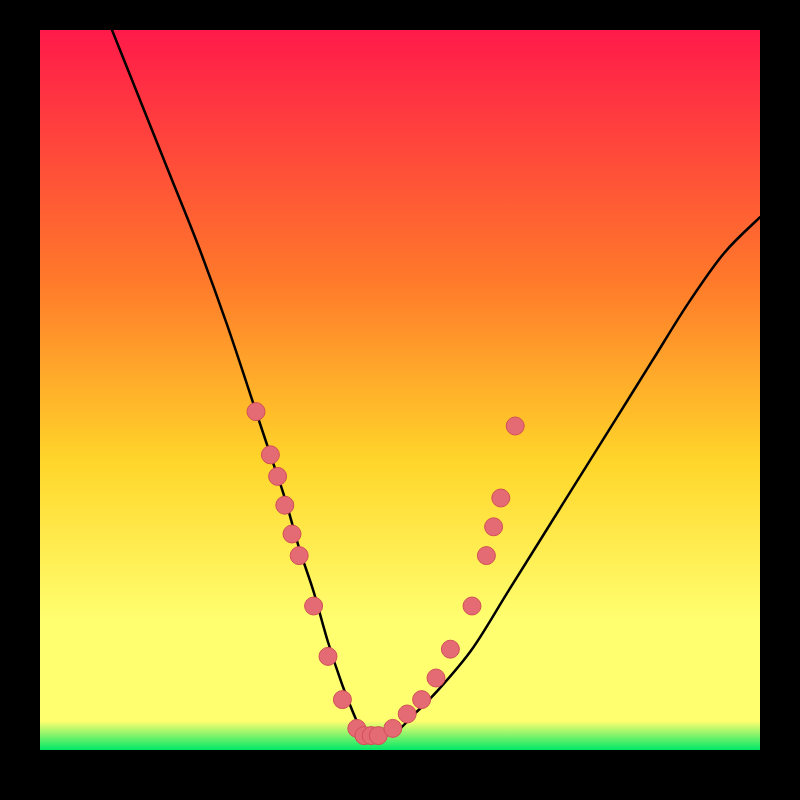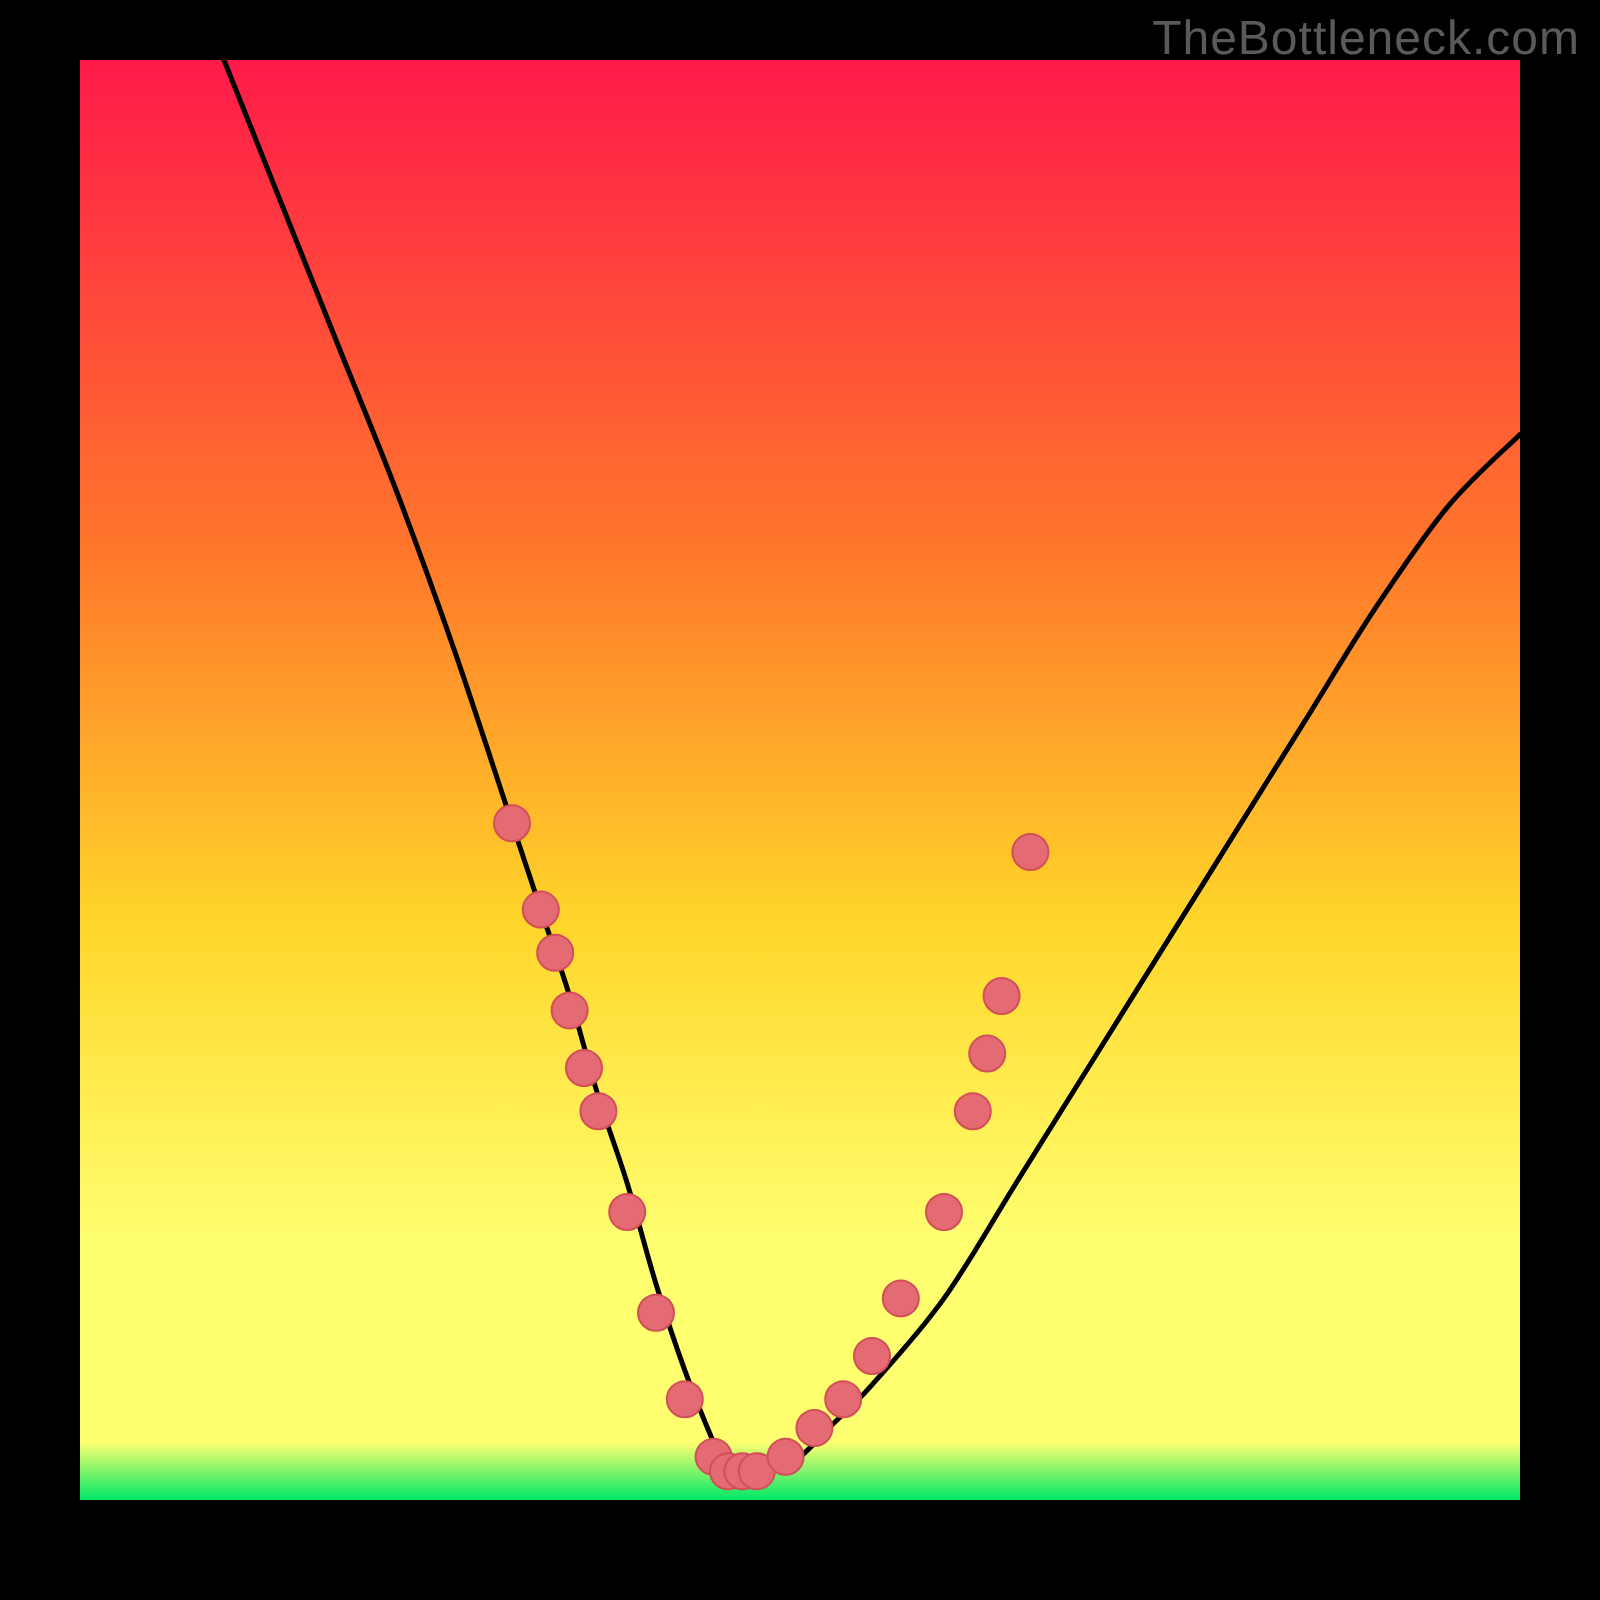--- a/index.html
+++ b/index.html
@@ -37,21 +37,20 @@
   svg {
     display: block;
     width: 100%;
     height: 100%;
   }
 </style>
 </head>
 <body>
 
 <div class="frame">
-  <div class="watermark">TheBottleneck.com</div>
 
   <div class="plot-wrap">
     <svg viewBox="0 0 720 720" preserveAspectRatio="none">
       <defs>
         <linearGradient id="bg-grad" x1="0" y1="0" x2="0" y2="1">
           <stop id="g0" offset="0%" stop-color="#ff1a4a"></stop>
           <stop id="g1" offset="35%" stop-color="#ff7a2a"></stop>
           <stop id="g2" offset="60%" stop-color="#ffd62a"></stop>
           <stop id="g3" offset="82%" stop-color="#ffff70"></stop>
           <stop id="g4" offset="96%" stop-color="#ffff70"></stop>

